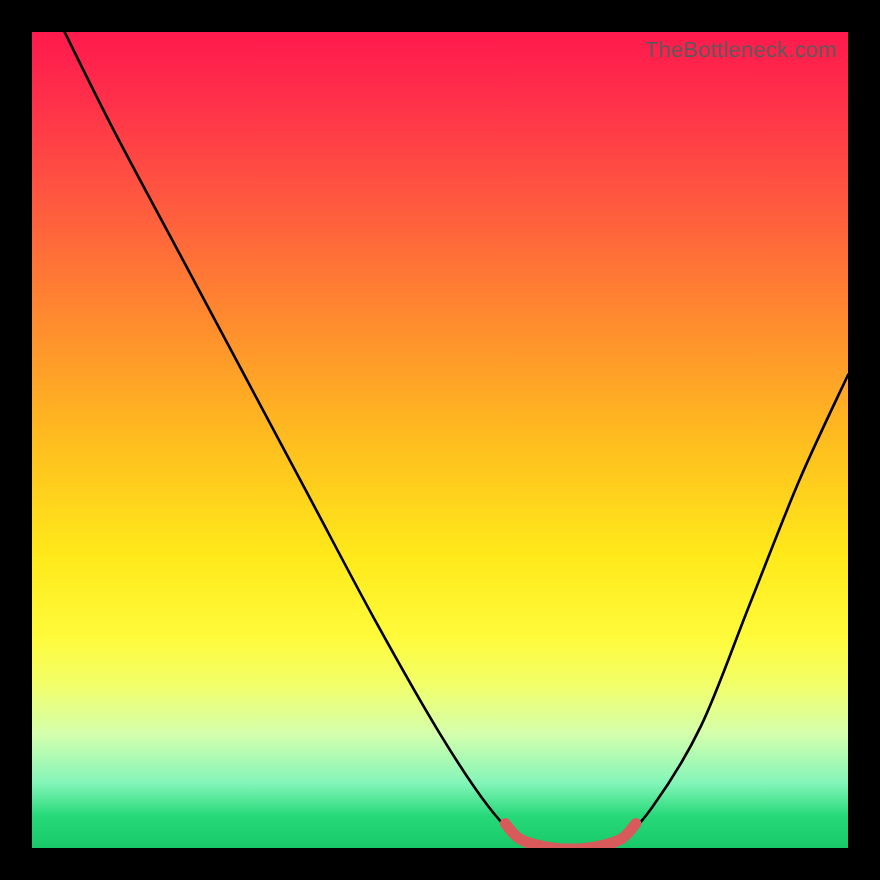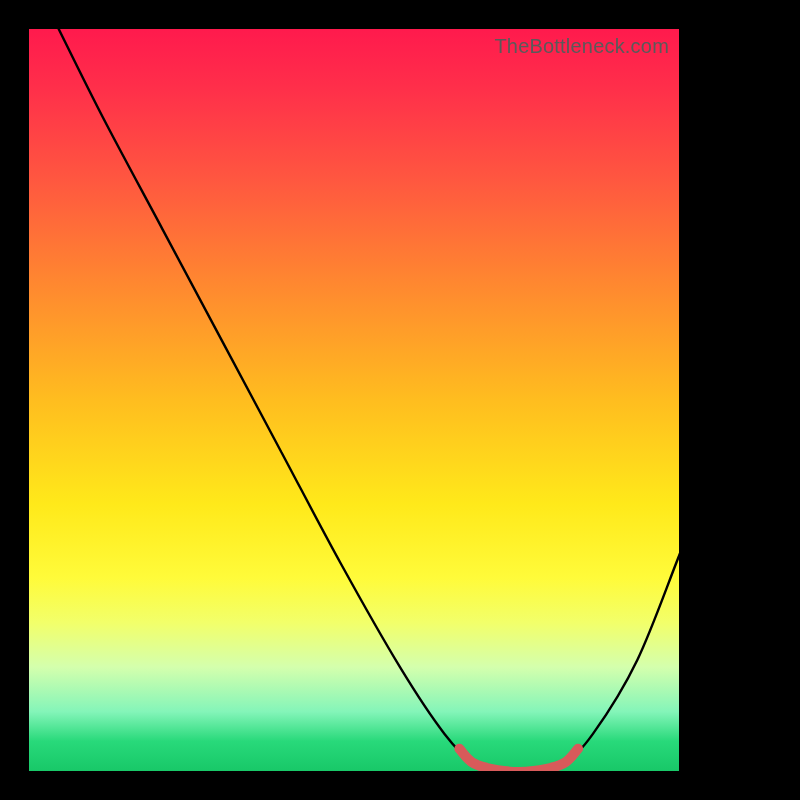--- a/index.html
+++ b/index.html
@@ -16,21 +16,21 @@
     left: 0;
     top: 0;
     width: 800px;
     height: 800px;
     background: #000;
   }
   .plot {
     position: absolute;
     left: 29px;
     top: 29px;
-    width: 650px;
+    width: 742px;
     height: 742px;
     overflow: hidden;
   }
   .gradient {
     position: absolute;
     left: 0;
     top: 0;
     width: 742px;
     height: 742px;
     background: linear-gradient(

